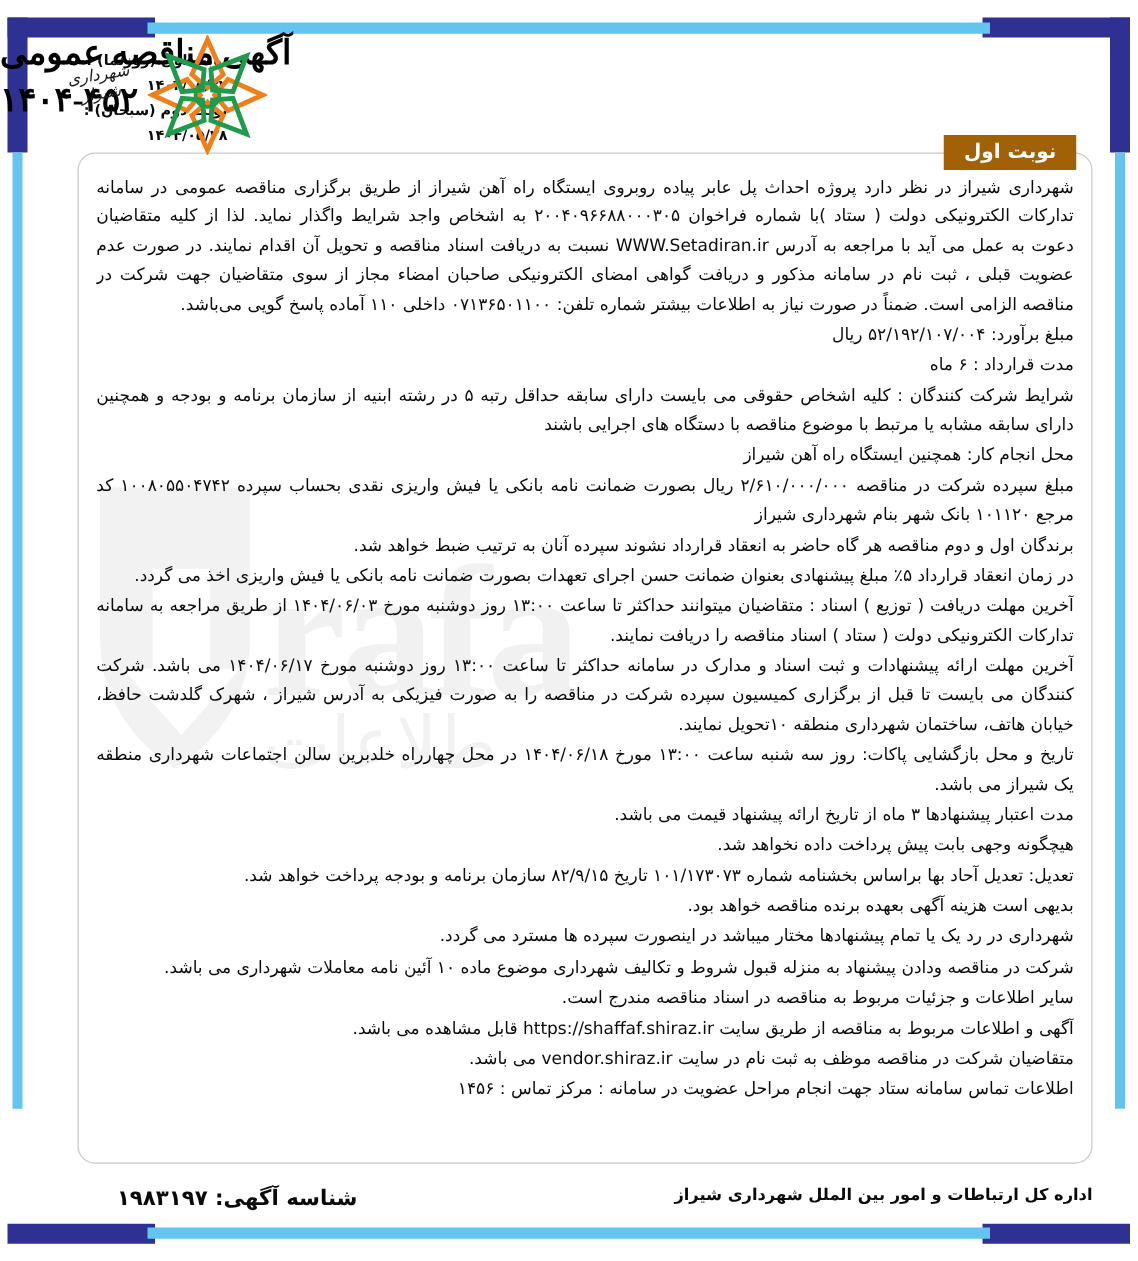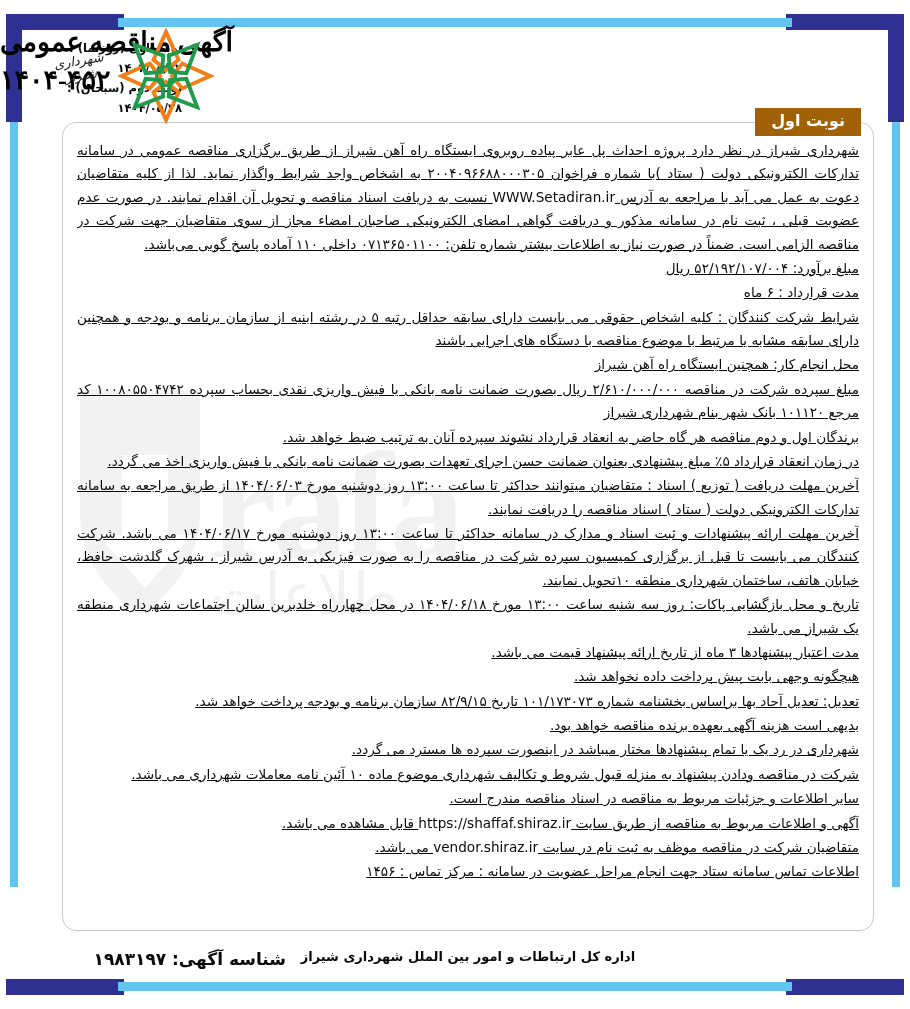--- a/index.html
+++ b/index.html
@@ -181,21 +181,20 @@
     text-align: justify;
     text-align-last: right;
     font-size: 13.6px;
     line-height: 1.72;
     color: #0a0a0a;
     overflow: hidden;
   }
   .body-text p {
     margin: 0 0 1px 0;
     padding: 0;
-    text-decoration: underline;
   }
   .ltr-inline {
     direction: ltr;
     unicode-bidi: embed;
     display: inline-block;
   }
 
   
   .footer {
     position: absolute;
@@ -203,21 +202,20 @@
     right: 36px;
     bottom: 34px;
     height: 30px;
     z-index: 4;
     direction: rtl;
   }
   .footer-center {
     position: absolute;
     left: 0; right: 0;
     top: 4px;
-    text-align: center;
     font-size: 13px;
     font-weight: bold;
     color: #0a0a0a;
   }
   .footer-id {
     position: absolute;
     right: 588px;
     top: 4px;
     font-size: 17px;
     font-weight: bold;

